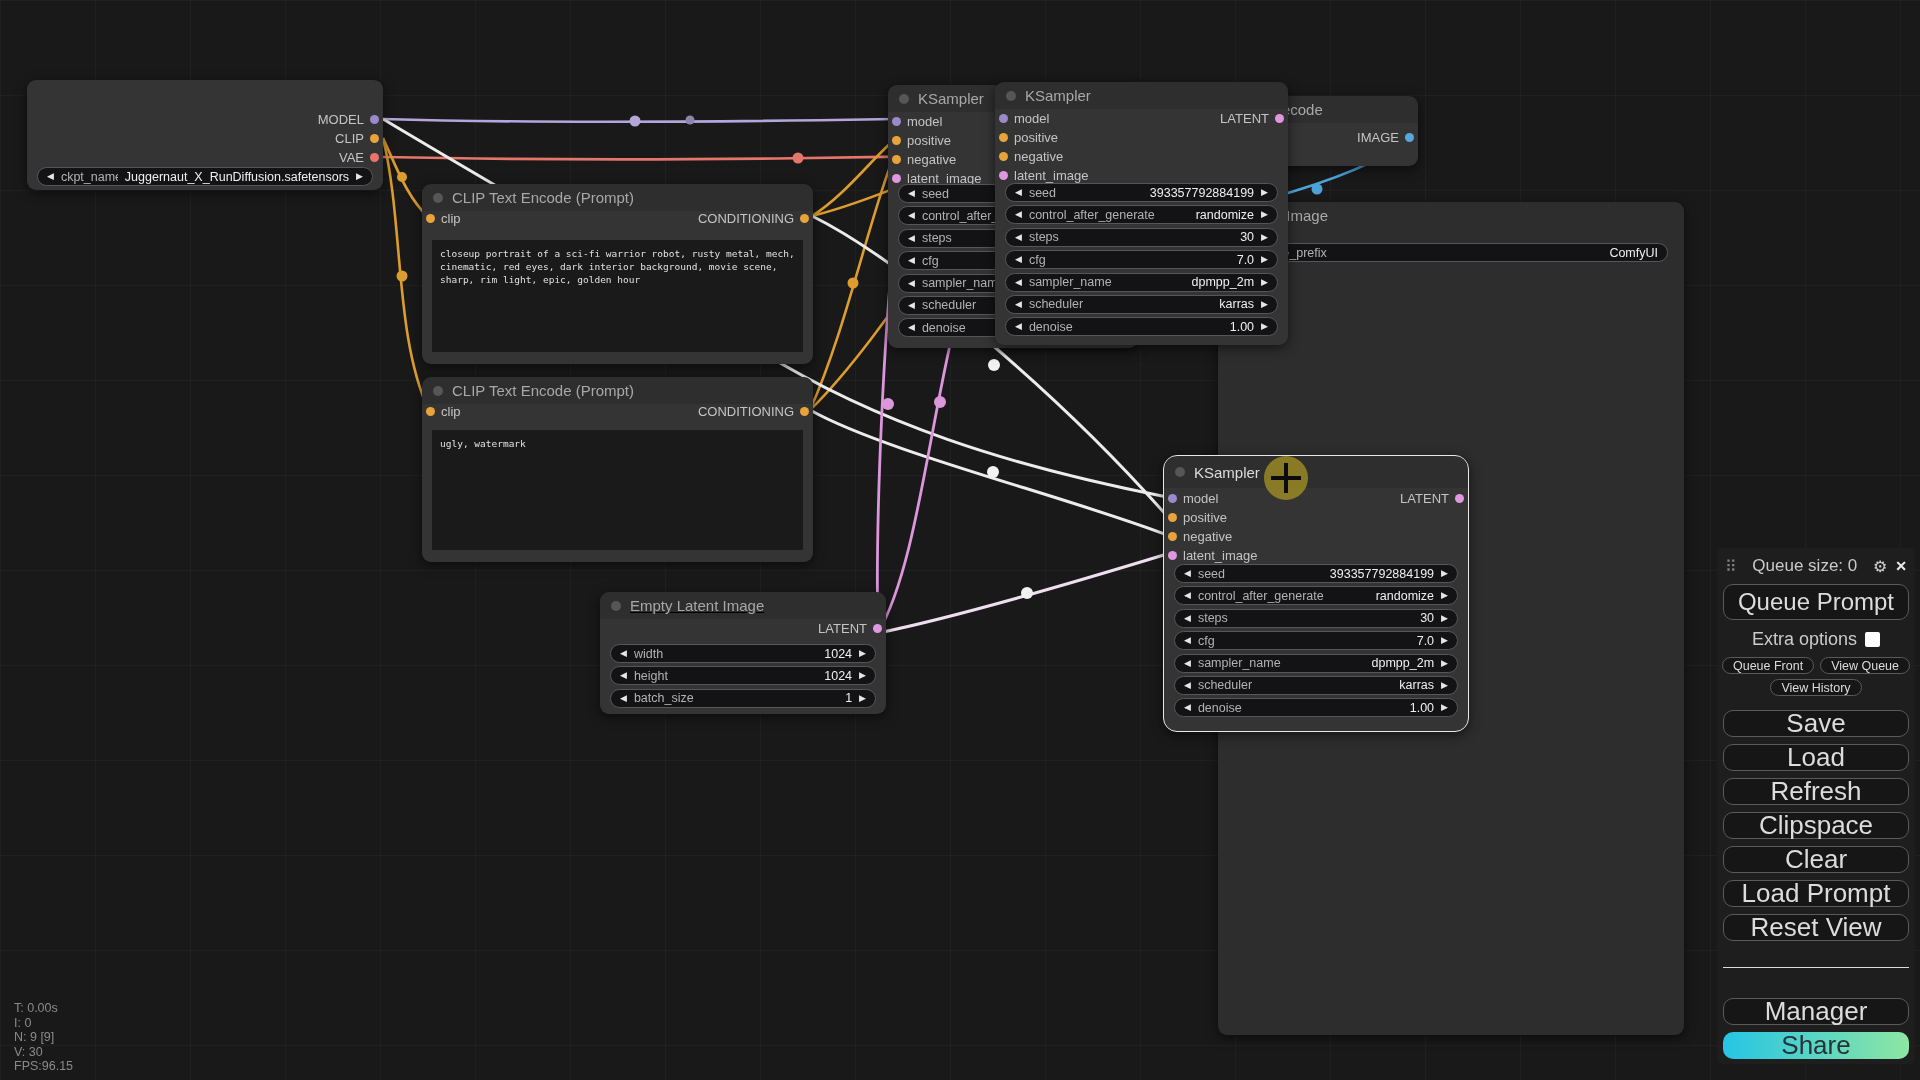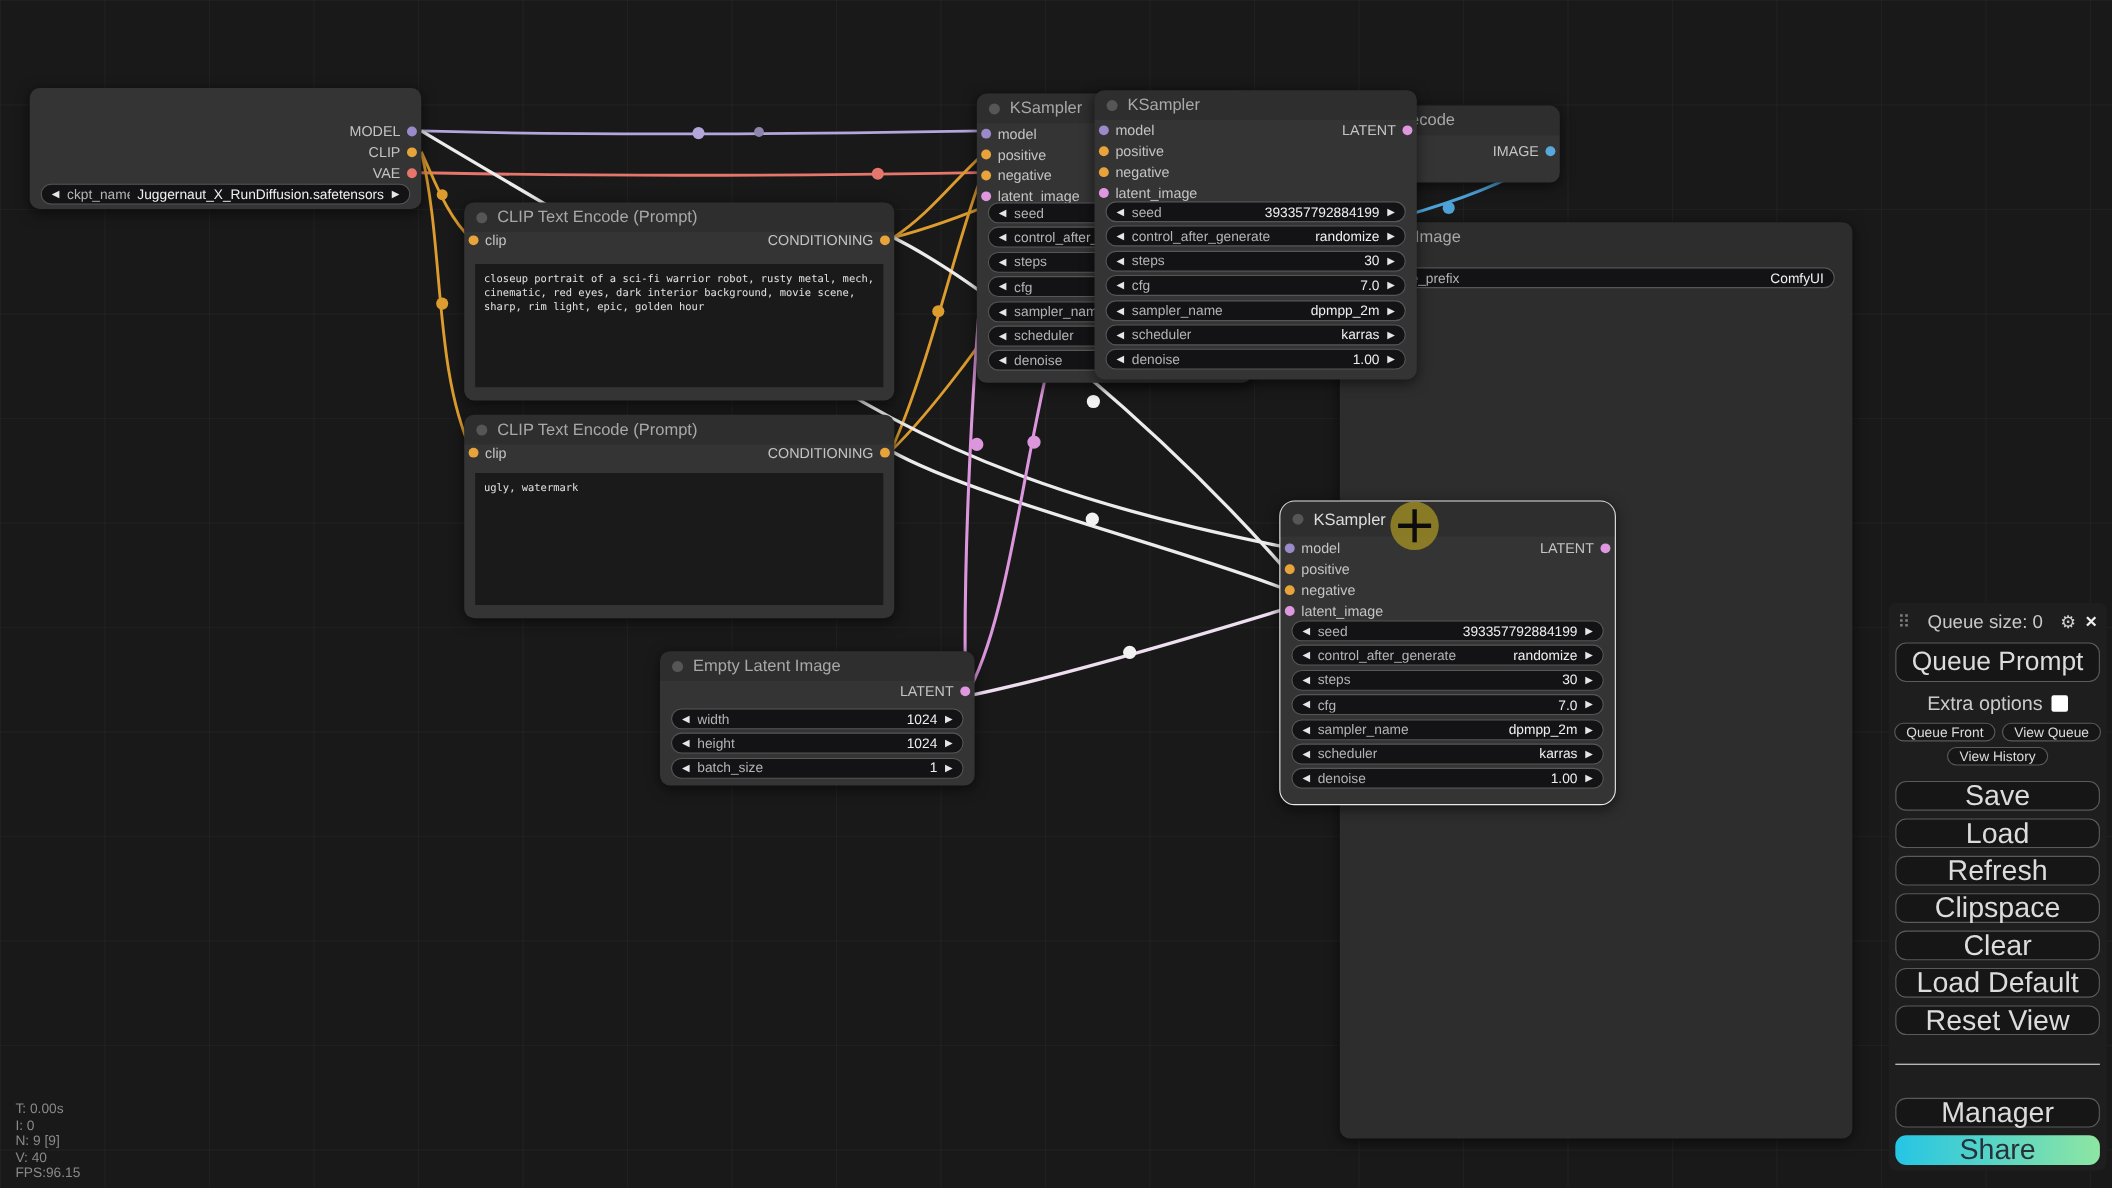--- a/index.html
+++ b/index.html
@@ -325,21 +325,21 @@
     </div>
     <div class="out-col" style="top:25px;">
       <div class="slot out-slot">
           <span>CONDITIONING</span>
           <span class="pdot" style="background:#e8a33b;"></span>
         </div>
     </div>
     <div class="prompt" style="top:53px;height:120px;">ugly, watermark</div>
   </div>
 
-  <div class="node" style="left:600px;top:592px;width:286px;height:122px;">
+  <div class="node" style="left:600px;top:592px;width:286px;height:122px;text-decoration:underline;">
     <div class="ntitle">
       <span class="tdot"></span>
       <span>Empty Latent Image</span>
     </div>
     <div class="out-col" style="top:27px;">
       <div class="slot out-slot">
           <span>LATENT</span>
           <span class="pdot" style="background:#df97df;"></span>
         </div>
     </div>
@@ -464,29 +464,29 @@
     </div>
     <div class="sb-row" style="margin-top:5px;text-align:center;">
       <div class="btn btn-sm">View History</div>
     </div>
     <div class="sb-list">
       <div class="btn btn-lg">Save</div>
       <div class="btn btn-lg">Load</div>
       <div class="btn btn-lg">Refresh</div>
       <div class="btn btn-lg">Clipspace</div>
       <div class="btn btn-lg">Clear</div>
-      <div class="btn btn-lg">Load Default</div>
+      <div class="btn btn-lg">Load Prompt</div>
       <div class="btn btn-lg">Reset View</div>
     </div>
     <div class="divider"></div>
     <div class="btn btn-lg mgr">Manager</div>
     <div class="btn btn-lg share">Share</div>
   </div>
 
   <div id="stats">
     <div>T: 0.00s</div>
     <div>I: 0</div>
     <div>N: 9 [9]</div>
-    <div>V: 40</div>
+    <div>V: 30</div>
     <div>FPS:96.15</div>
   </div>
 
 </div>
 
 </body></html>

